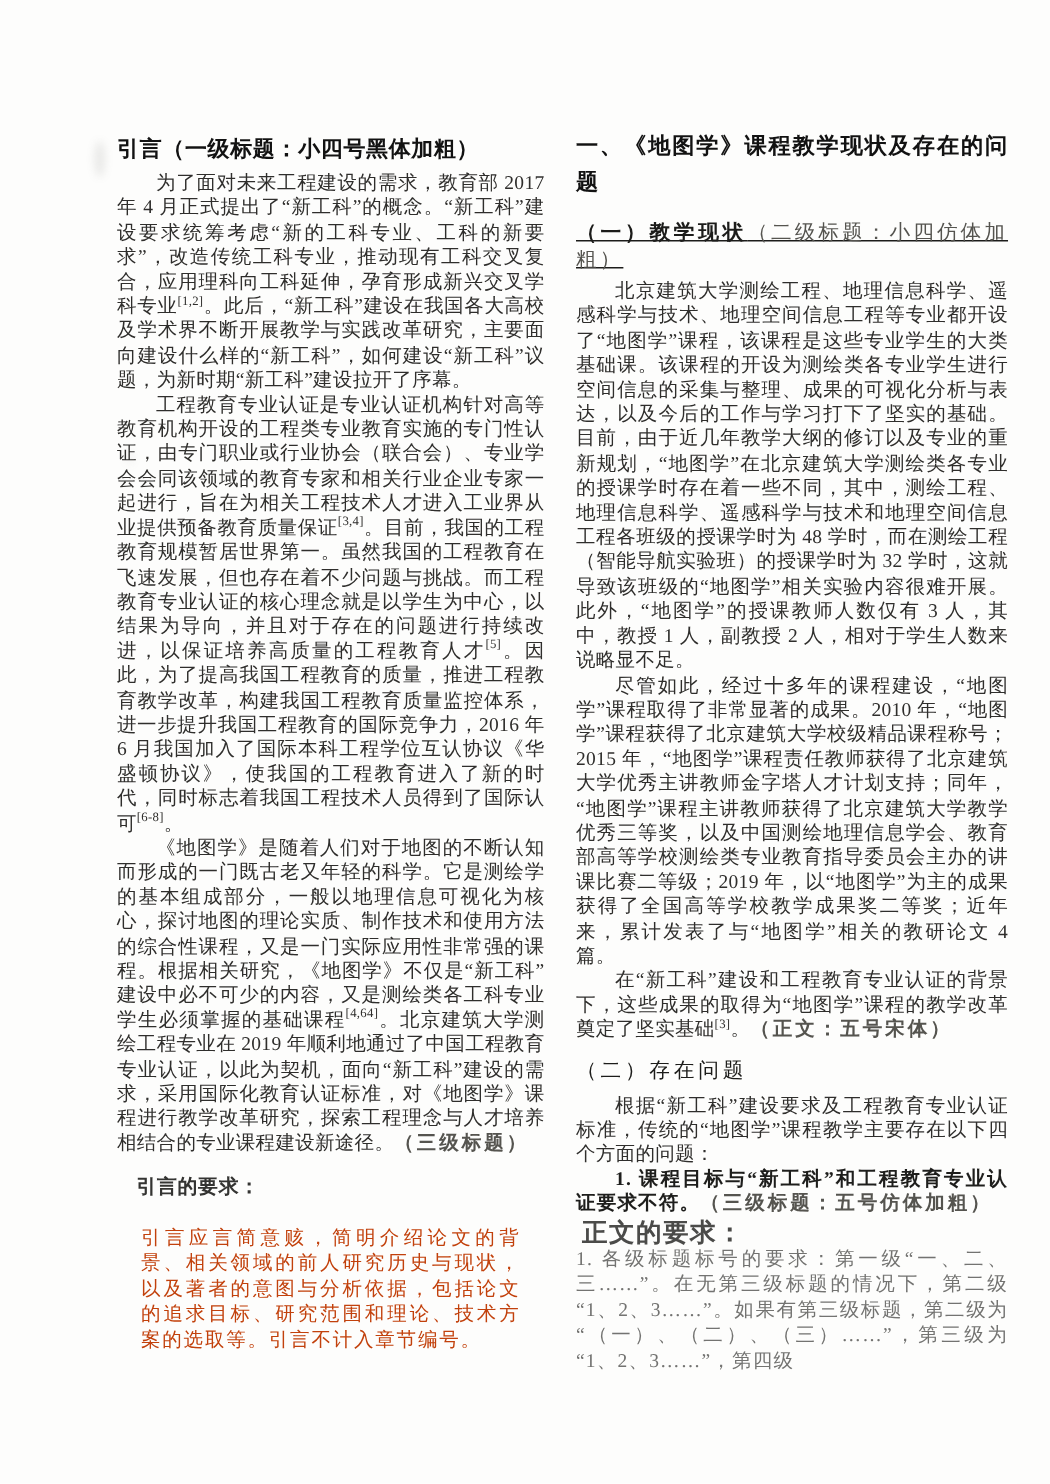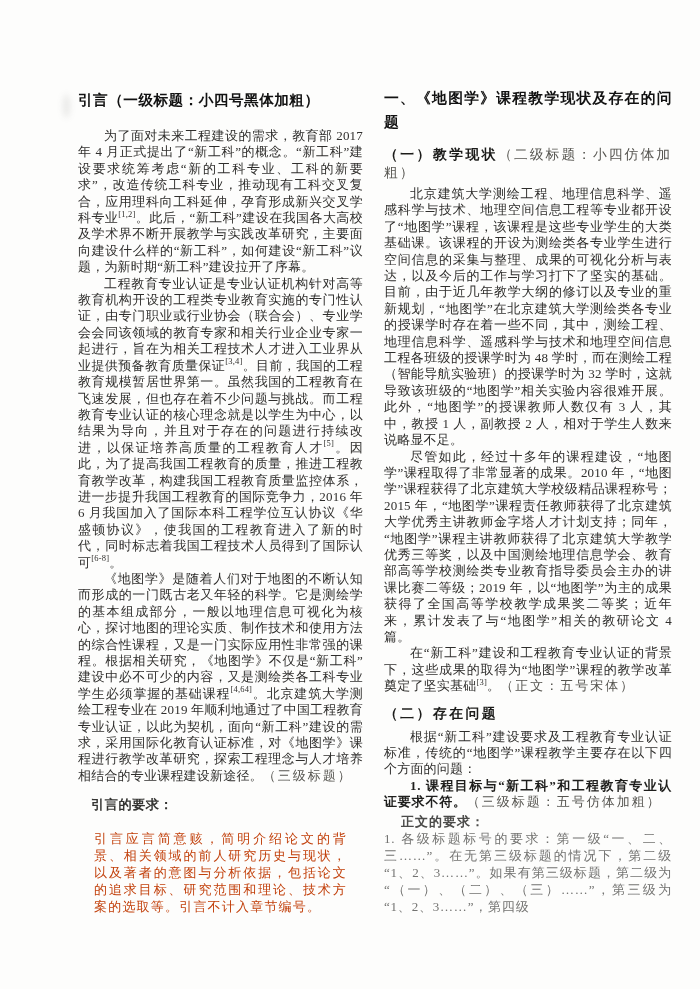--- a/index.html
+++ b/index.html
@@ -31,45 +31,46 @@
   }
   sup{font-size:8.5px;line-height:0;vertical-align:super;margin-top:46px;}
 
   .h1{
     font-family:"Liberation Sans","DejaVu Sans",sans-serif;
     font-weight:bold;
     color:#121212;
     font-size:14.6px;
     margin:0;
   }
-  .col-left .h1{line-height:20px;margin-bottom:18px;letter-spacing:0.5px;}
+  .col-left .h1{line-height:20px;margin-bottom:4px;letter-spacing:0.5px;}
   .h1r{margin:0 0 12px 0;}
   .h1r .h1-line{
     font-family:"Liberation Sans","DejaVu Sans",sans-serif;
     font-weight:bold;color:#121212;
     font-size:14.8px;line-height:24px;letter-spacing:0.5px;
   }
 
   .h2{
     margin:12px 0 4px 0;
     font-size:13.8px;
     line-height:18px;
     font-weight:bold;
     color:#1c1c1a;
     letter-spacing:2.5px;
+    text-decoration:underline;
   }
   .h2 .annot{font-weight:normal;}
   .h2-plain{
     margin:10px 0 6px 0;
     font-size:13.8px;line-height:18px;
-    font-weight:bold;color:#1c1c1a;letter-spacing:2.5px;
+    font-weight:normal;color:#1c1c1a;letter-spacing:2.5px;
   }
 
   .annot{
-    font-weight:normal;
+    font-weight:bold;
     color:#55544f;
     letter-spacing:2px;
   }
 
   .issue-bold{
     font-weight:bold;
     color:#1e1e1c;
     letter-spacing:0.8px;
   }
 
@@ -82,22 +83,22 @@
     letter-spacing:0.5px;
   }
   .note-gray{
     margin:16px;
     font-size:13px;
     line-height:17px;
     color:#c2410c;
     letter-spacing:1.2px;
   }
   .note-right-label{
-    margin:2px 0 0 17px;
-    font-size:13px;
+    margin:2px 0 0 4px;
+    font-size:17px;
     line-height:17px;
     font-weight:600;
     color:#4b4b49;
     letter-spacing:1px;
   }
   .note-right{
     margin:0;
     font-size:13px;
     line-height:17.2px;
     color:#737371;

